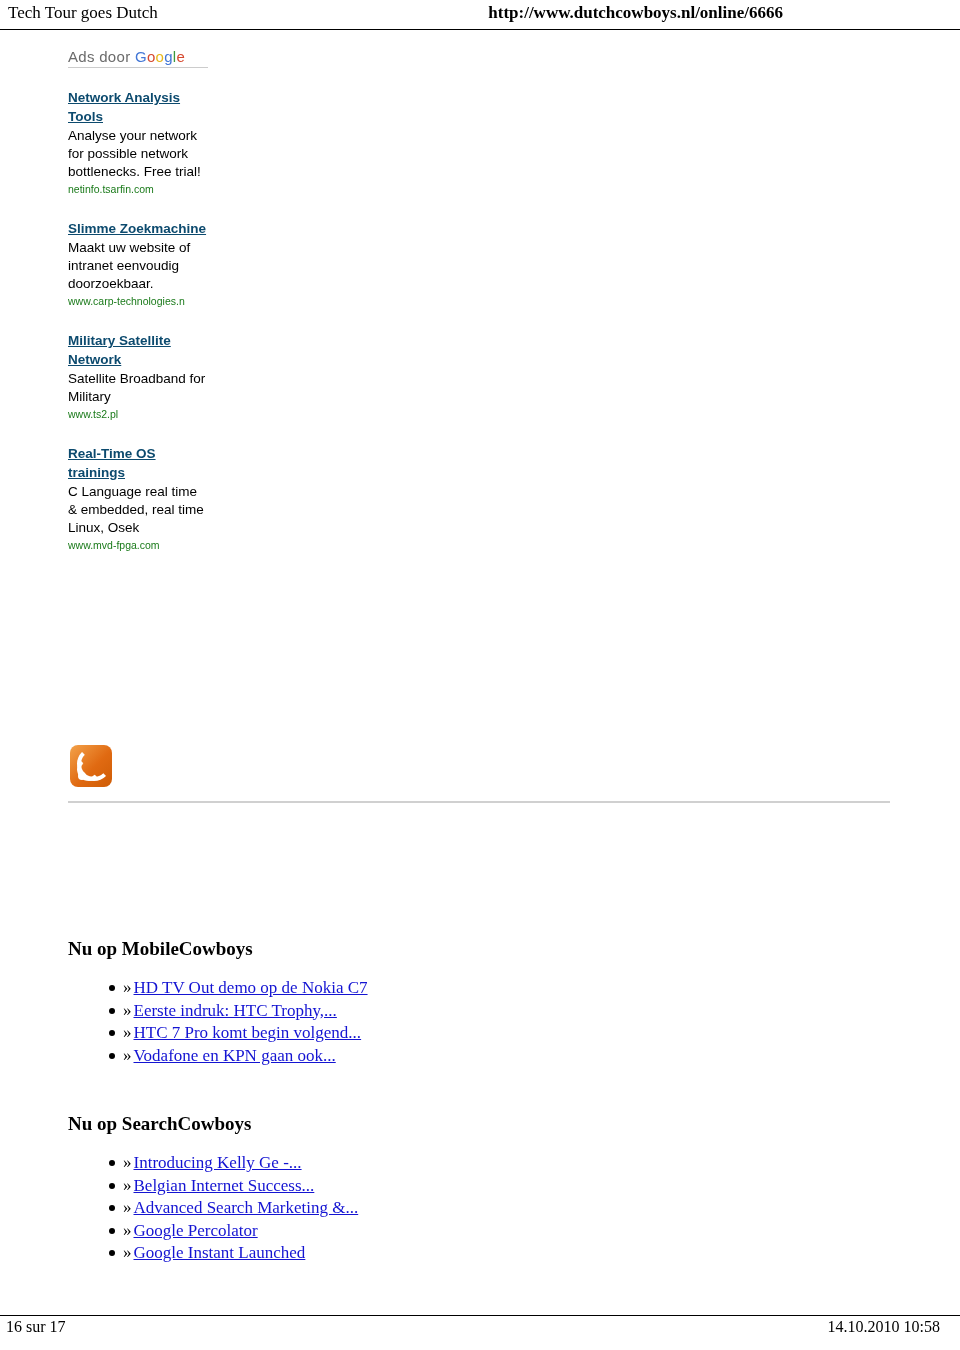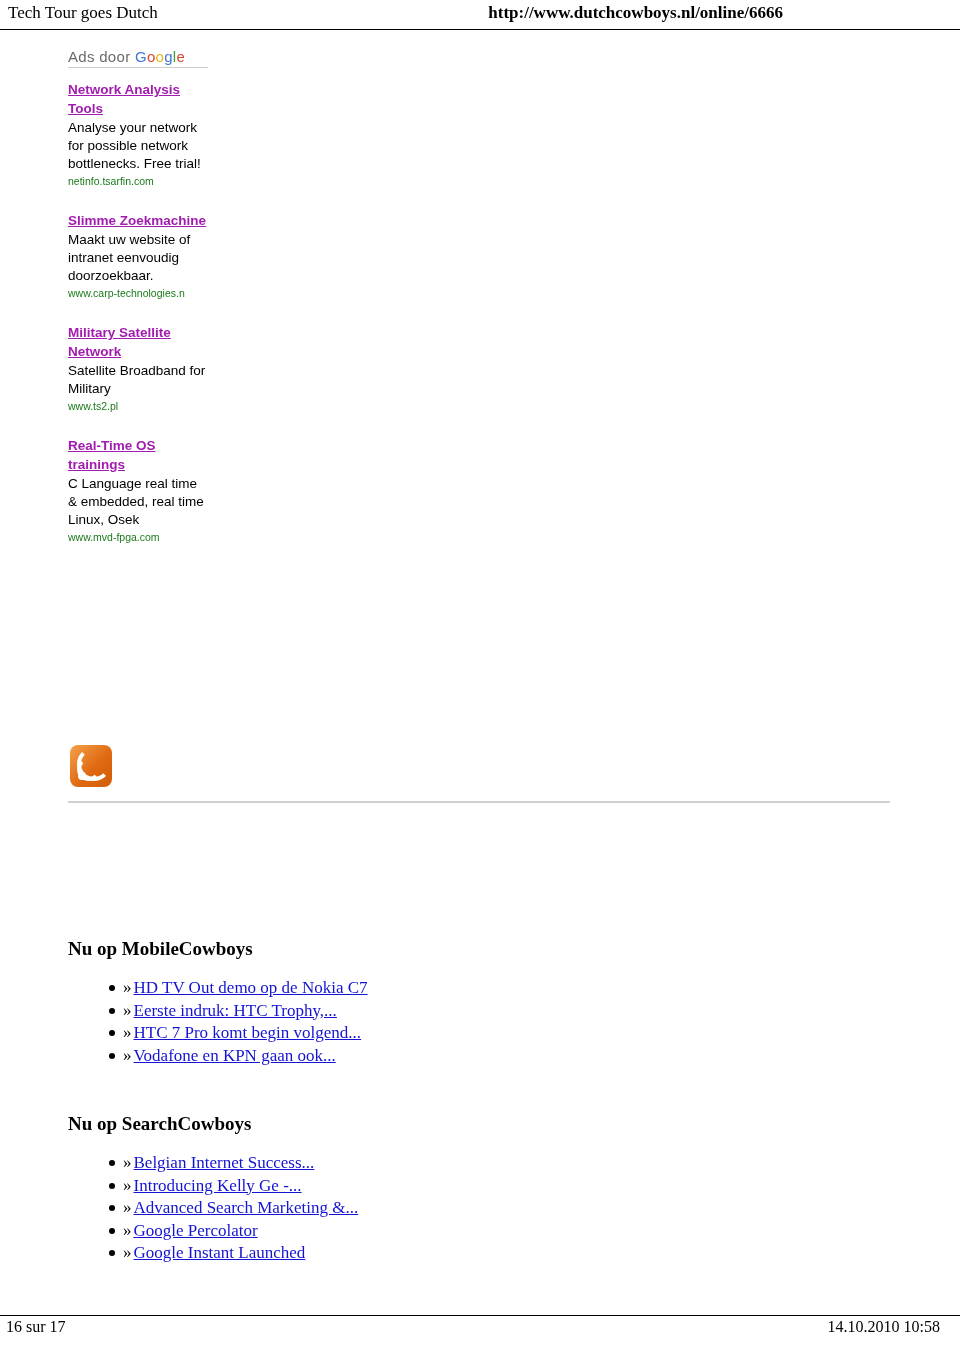--- a/index.html
+++ b/index.html
@@ -62,37 +62,37 @@
     width: 220px;
   }
   .ads-by-google {
     font-family: "Liberation Sans", sans-serif;
     font-size: 15px;
     color: #6b6b6b;
     letter-spacing: 0.3px;
     border-bottom: 1px solid #cccccc;
     padding-bottom: 2px;
     width: 140px;
-    margin-bottom: 12px;
+    margin-bottom: 20px;
     white-space: nowrap;
   }
   .ads-by-google .g-blue  { color: #4377d6; }
   .ads-by-google .g-red   { color: #d6492f; }
   .ads-by-google .g-yellow{ color: #e8b71a; }
   .ads-by-google .g-green { color: #3c9a3c; }
 
   .ad {
     margin-bottom: 22px;
     width: 140px;
   }
   .ad-title {
     font-family: "Liberation Sans", sans-serif;
     font-size: 13.5px;
     font-weight: bold;
-    color: #a21caf;
+    color: #0c4a6e;
     text-decoration: underline;
     line-height: 19px;
     display: block;
     cursor: pointer;
   }
   .ad-body {
     font-family: "Liberation Sans", sans-serif;
     font-size: 13.5px;
     color: #000;
     line-height: 18px;
@@ -309,24 +309,24 @@
     <li>
       <span class="chev">»</span><a class="item-link">Vodafone en KPN gaan ook...</a>
     </li>
   </ul>
 </div>
 
 <div class="section sec-search">
   <h2 class="section-title">Nu op SearchCowboys</h2>
   <ul class="link-list">
     <li>
+      <span class="chev">»</span><a class="item-link">Introducing Kelly Ge -...</a>
+    </li>
+    <li>
       <span class="chev">»</span><a class="item-link">Belgian Internet Success...</a>
-    </li>
-    <li>
-      <span class="chev">»</span><a class="item-link">Introducing Kelly Ge -...</a>
     </li>
     <li>
       <span class="chev">»</span><a class="item-link">Advanced Search Marketing &amp;...</a>
     </li>
     <li>
       <span class="chev">»</span><a class="item-link">Google Percolator</a>
     </li>
     <li>
       <span class="chev">»</span><a class="item-link">Google Instant Launched</a>
     </li>

